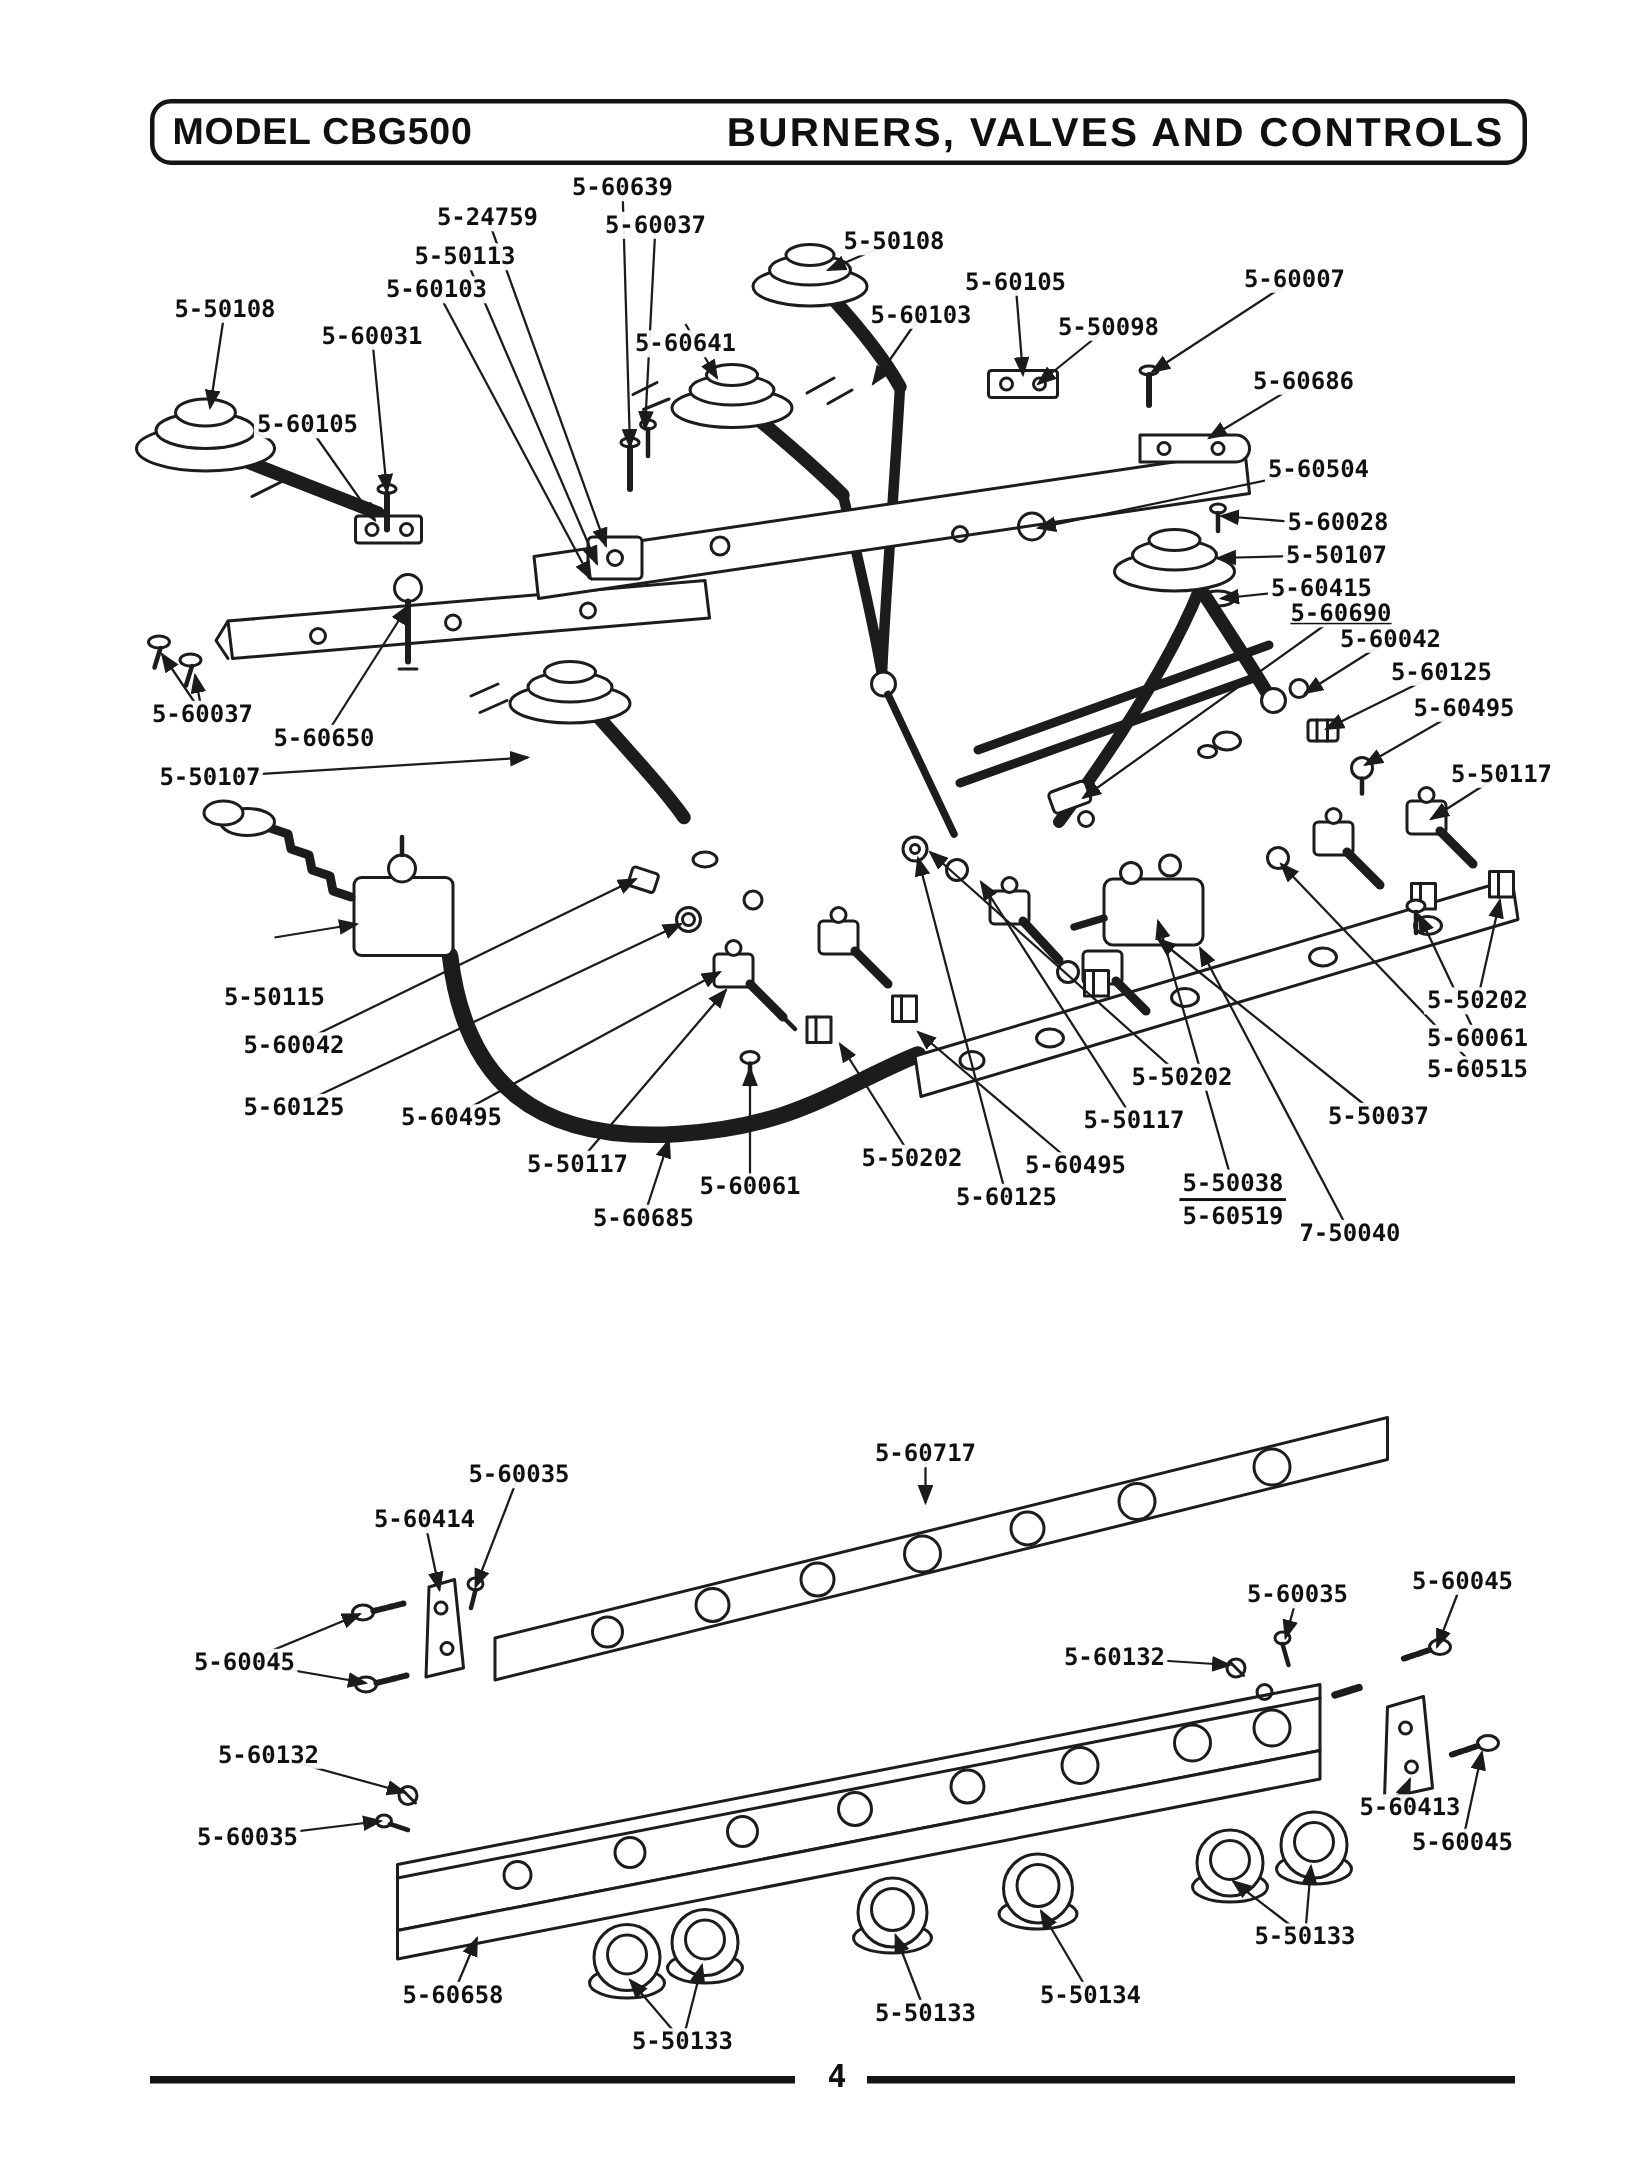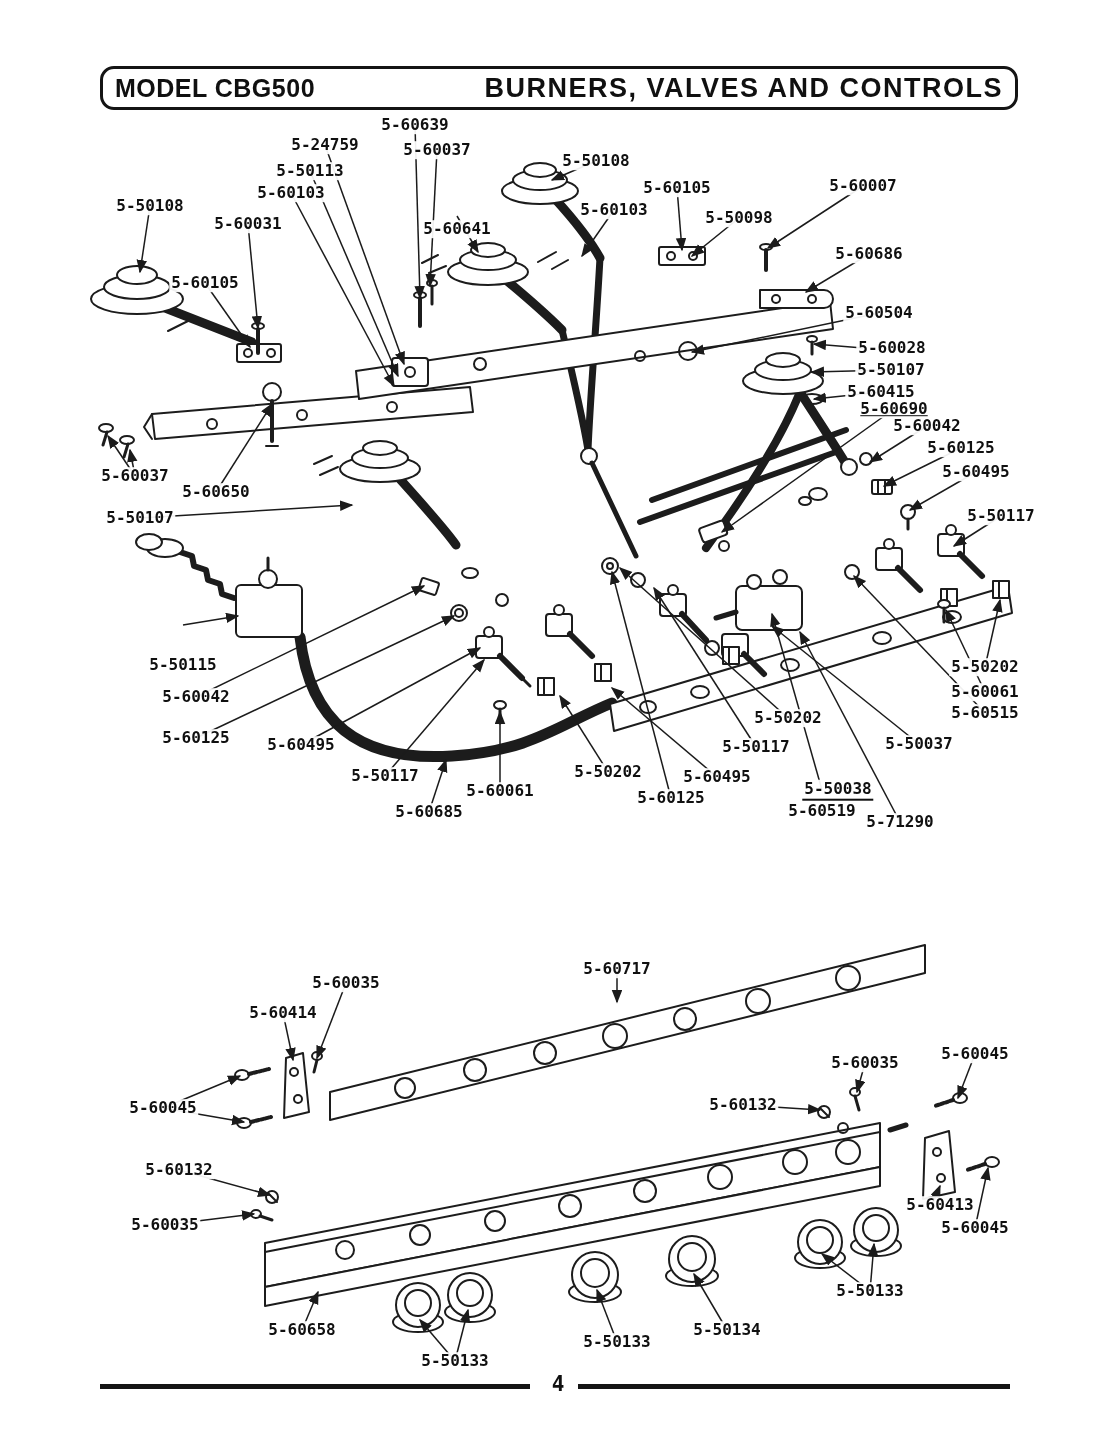--- a/index.html
+++ b/index.html
@@ -424,23 +424,23 @@
       <div class="part-label" style="left: 985px; top: 713px;">5-60515</div>
       <div class="part-label" style="left: 788px; top: 718px;">5-50202</div>
       <div class="part-label" style="left: 756px; top: 747px;">5-50117</div>
       <div class="part-label" style="left: 919px; top: 744px;">5-50037</div>
       <div class="part-label" style="left: 385px; top: 776px;">5-50117</div>
       <div class="part-label" style="left: 500px; top: 791px;">5-60061</div>
       <div class="part-label" style="left: 608px; top: 772px;">5-50202</div>
       <div class="part-label" style="left: 717px; top: 777px;">5-60495</div>
       <div class="part-label" style="left: 671px; top: 798px;">5-60125</div>
       <div class="part-label" style="left: 429px; top: 812px;">5-60685</div>
-      <div class="part-label underline" style="left: 822px; top: 790px; margin-left: 16px;">5-50038</div>
+      <div class="part-label underline" style="left: 822px; top: 790px;">5-50038</div>
       <div class="part-label" style="left: 822px; top: 811px;">5-60519</div>
-      <div class="part-label" style="left: 900px; top: 822px;">5-71290</div>
+      <div class="part-label" style="left: 900px; top: 822px;">7-50040</div>
       <div class="part-label" style="left: 617px; top: 969px;">5-60717</div>
       <div class="part-label" style="left: 346px; top: 983px;">5-60035</div>
       <div class="part-label" style="left: 283px; top: 1013px;">5-60414</div>
       <div class="part-label" style="left: 865px; top: 1063px;">5-60035</div>
       <div class="part-label" style="left: 975px; top: 1054px;">5-60045</div>
       <div class="part-label" style="left: 743px; top: 1105px;">5-60132</div>
       <div class="part-label" style="left: 163px; top: 1108px;">5-60045</div>
       <div class="part-label" style="left: 179px; top: 1170px;">5-60132</div>
       <div class="part-label" style="left: 940px; top: 1205px; text-align: right;">5-60413</div>
       <div class="part-label" style="left: 165px; top: 1225px;">5-60035</div>

